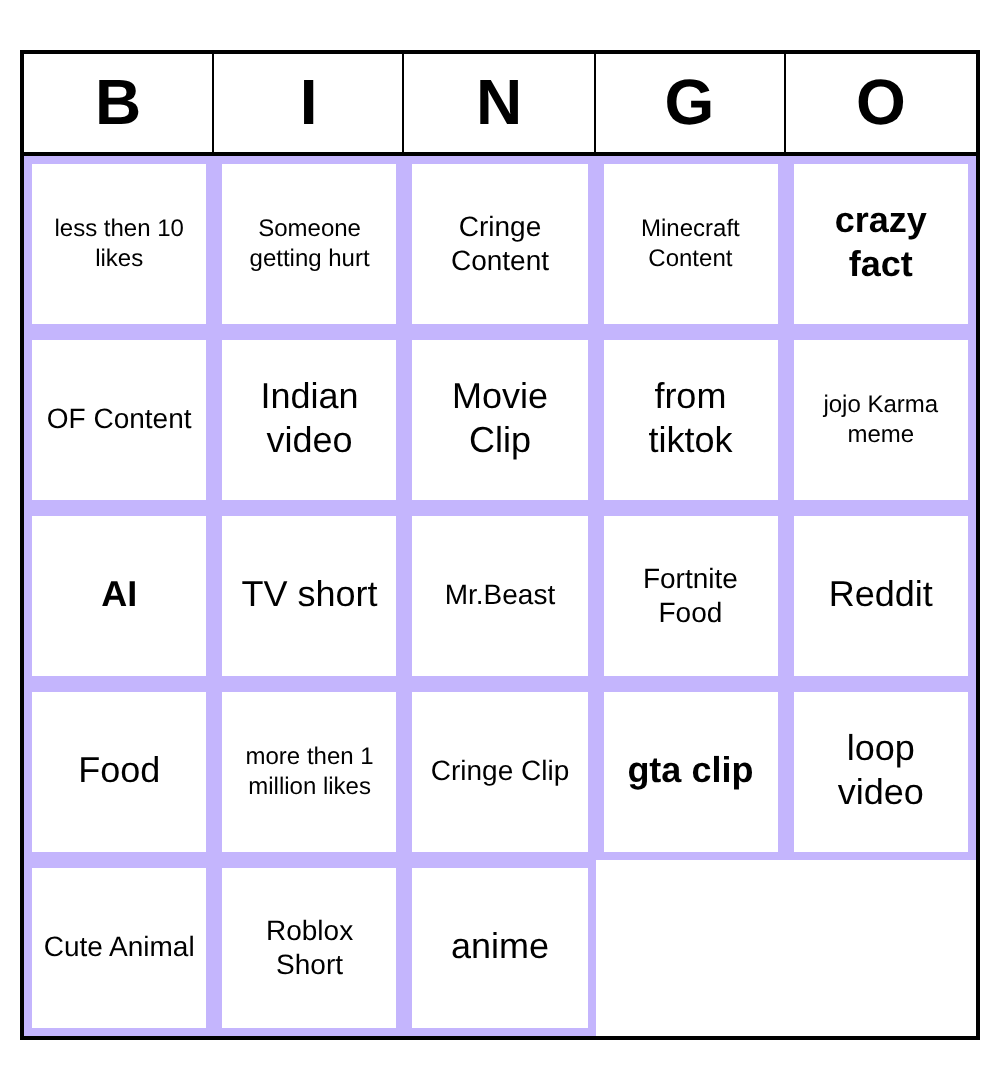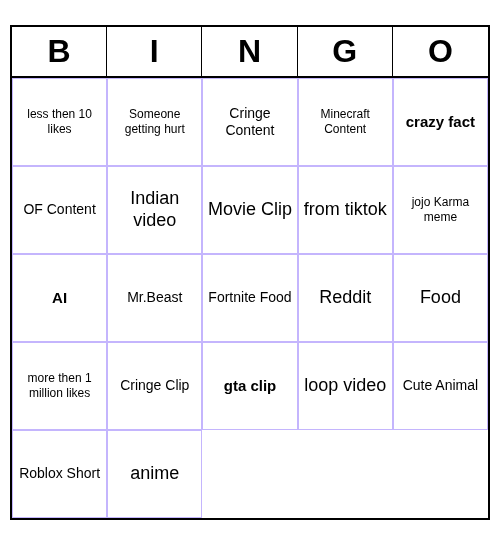--- a/index.html
+++ b/index.html
@@ -42,33 +42,33 @@
       border-right: none;
     }
 
     .bingo-grid {
       display: grid;
       grid-template-columns: repeat(5, 1fr);
       grid-template-rows: repeat(5, 1fr);
     }
 
     .bingo-cell {
-      border: 1px solid #c4b5fd;
+      border: 4px solid #c4b5fd;
       min-height: 88px;
       display: flex;
       align-items: center;
       justify-content: center;
       text-align: center;
       padding: 6px 4px;
       font-size: 14px;
       line-height: 1.2;
     }
 
     .bingo-cell.large-text {
-      font-size: 15px;
+      font-size: 18px;
       font-weight: bold;
     }
 
     .bingo-cell.medium-text {
       font-size: 18px;
     }
 
     .bingo-cell.small-text {
       font-size: 12px;
     }
@@ -89,20 +89,21 @@
       <div class="bingo-cell small-text">Someone getting hurt</div>
       <div class="bingo-cell">Cringe Content</div>
       <div class="bingo-cell small-text">Minecraft Content</div>
       <div class="bingo-cell large-text">crazy fact</div>
       <div class="bingo-cell">OF Content</div>
       <div class="bingo-cell medium-text">Indian video</div>
       <div class="bingo-cell medium-text">Movie Clip</div>
       <div class="bingo-cell medium-text">from tiktok</div>
       <div class="bingo-cell small-text">jojo Karma meme</div>
       <div class="bingo-cell large-text">AI</div>
+      <div class="bingo-cell medium-text">TV short</div>
       <div class="bingo-cell">Mr.Beast</div>
       <div class="bingo-cell">Fortnite Food</div>
       <div class="bingo-cell medium-text">Reddit</div>
       <div class="bingo-cell medium-text">Food</div>
       <div class="bingo-cell small-text">more then 1 million likes</div>
       <div class="bingo-cell">Cringe Clip</div>
       <div class="bingo-cell large-text">gta clip</div>
       <div class="bingo-cell medium-text">loop video</div>
       <div class="bingo-cell">Cute Animal</div>
       <div class="bingo-cell">Roblox Short</div>

